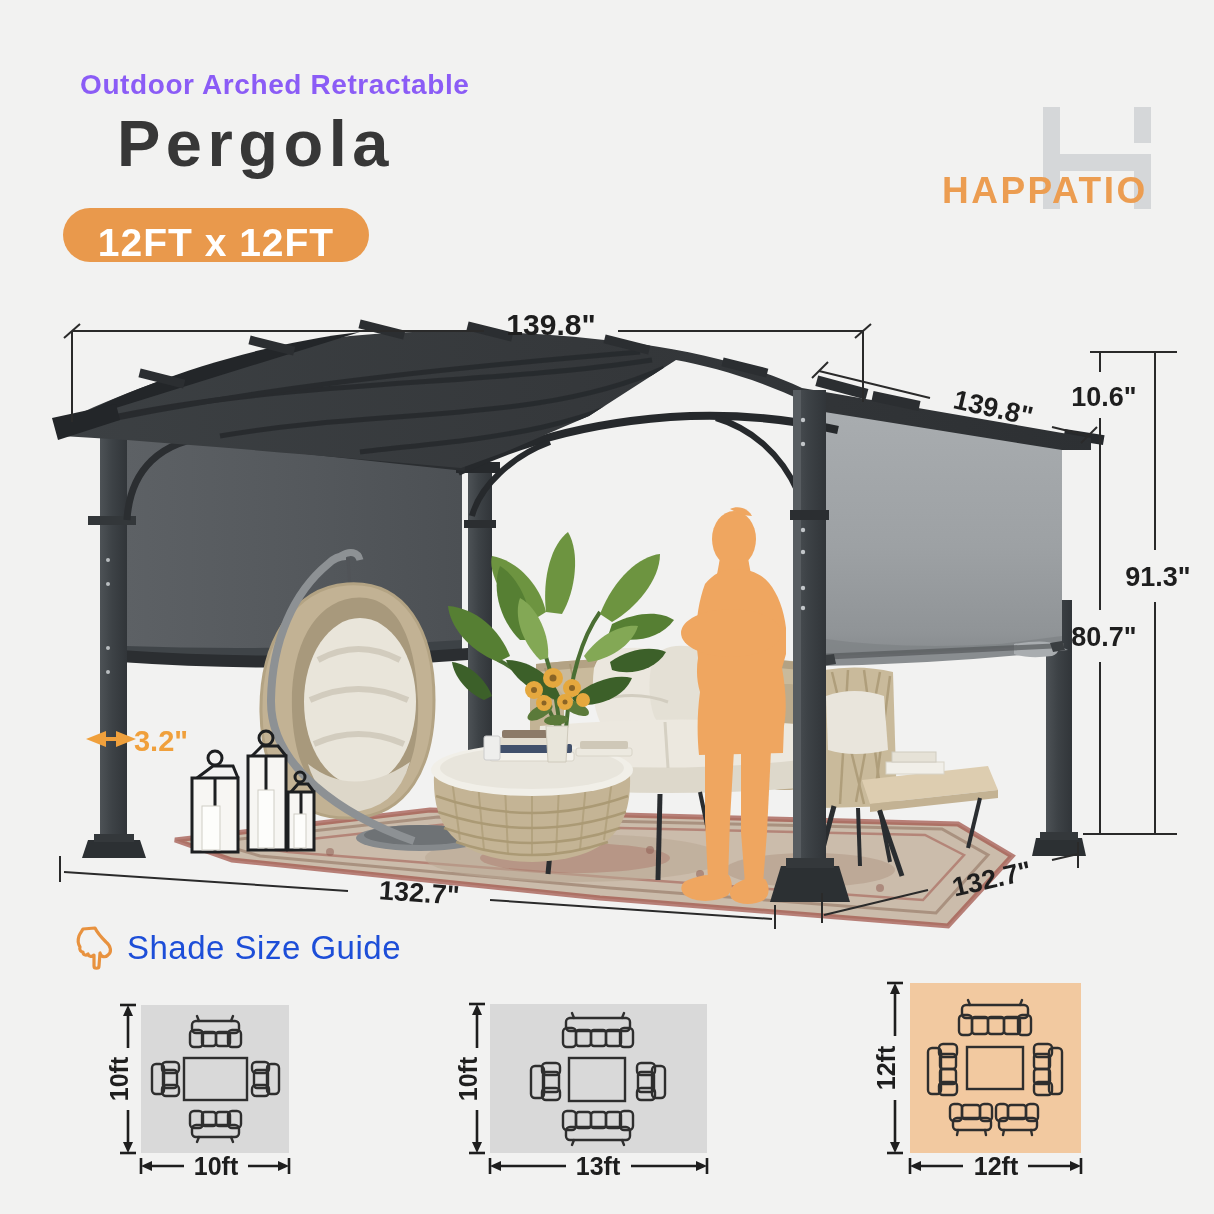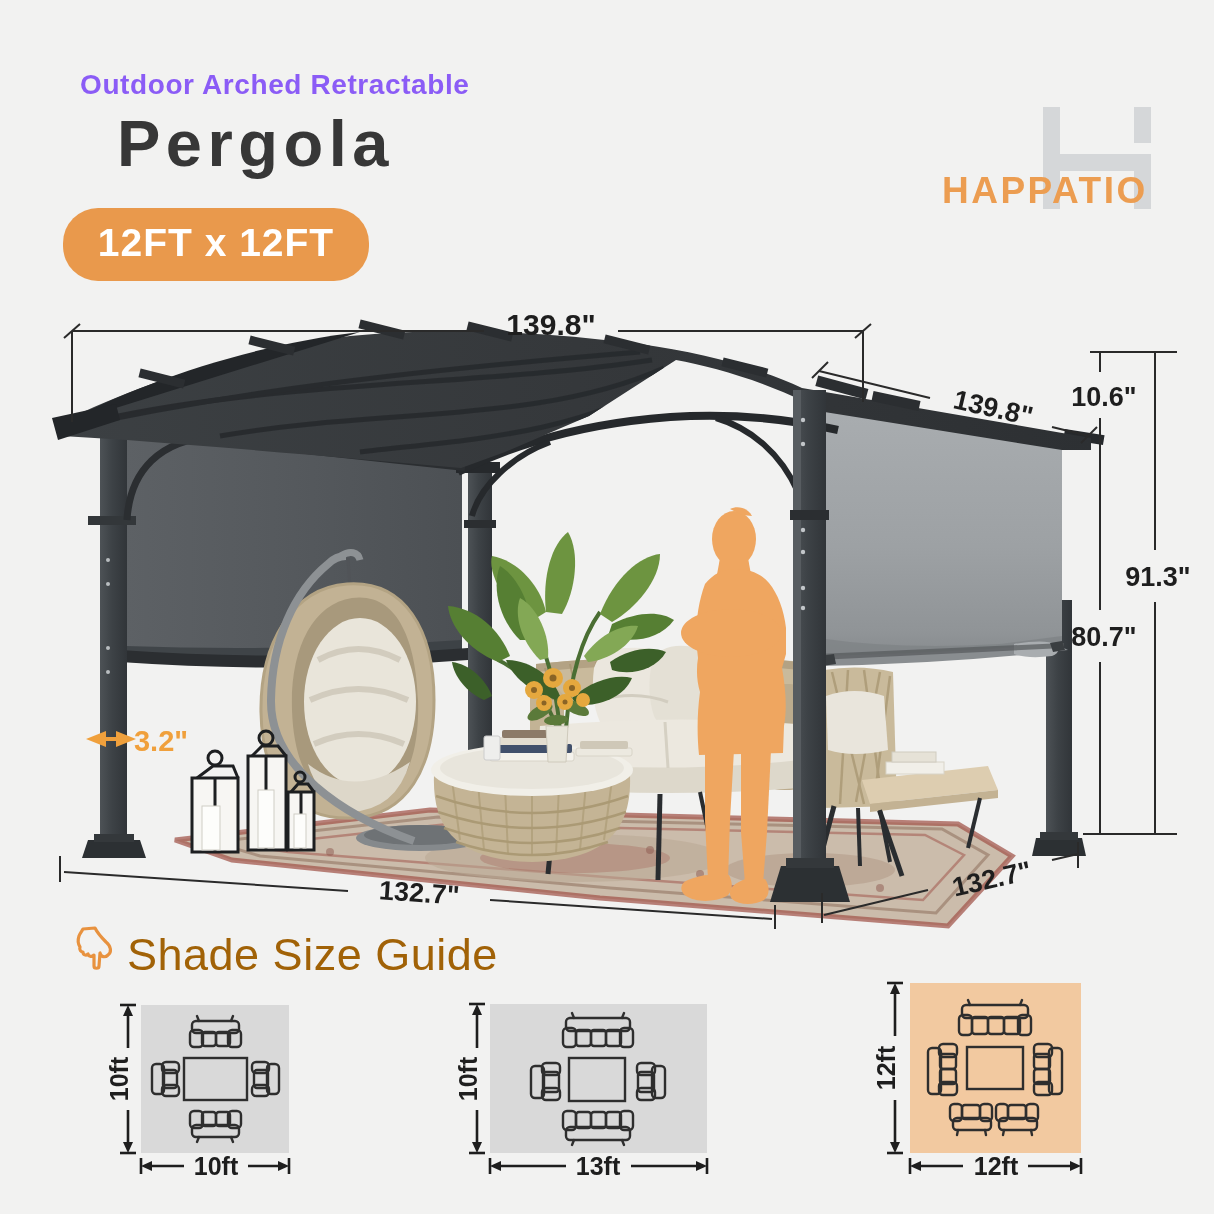--- a/index.html
+++ b/index.html
@@ -7,21 +7,21 @@
        font-family:"Liberation Sans", sans-serif;}
   .abs{position:absolute;}
 </style>
 </head>
 <body>
 
 <div class="abs" style="left:80px;top:69px;font-size:28px;font-weight:700;color:#8b5cf6;letter-spacing:0.6px;">Outdoor Arched Retractable</div>
 
 <div class="abs" style="left:72px;top:106px;font-size:65px;font-weight:700;color:#373737;letter-spacing:5.5px;margin-left:45px;">Pergola</div>
 
-<div class="abs" style="left:63px;top:208px;width:306px;height:73px;background:#e9994c;border-radius:35px;color:#ffffff;font-size:39px;font-weight:700;text-align:center;line-height:69px;letter-spacing:1px;">12FT x 12FT</div>
+<div class="abs" style="left:63px;top:208px;width:306px;height:54px;background:#e9994c;border-radius:35px;color:#ffffff;font-size:39px;font-weight:700;text-align:center;line-height:69px;letter-spacing:1px;">12FT x 12FT</div>
 
 <div class="abs" style="left:1043px;top:107px;width:17px;height:102px;background:#d5d7d9;"></div>
 <div class="abs" style="left:1043px;top:154px;width:108px;height:17px;background:#d5d7d9;"></div>
 <div class="abs" style="left:1134px;top:107px;width:17px;height:36px;background:#d5d7d9;"></div>
 <div class="abs" style="left:1134px;top:171px;width:17px;height:38px;background:#d5d7d9;"></div>
 
 <div class="abs" style="left:906px;top:170px;font-size:37px;font-weight:700;color:#ec9d51;letter-spacing:2.5px;margin-left:36px;">HAPPATIO</div>
 
 <svg class="abs" style="left:0;top:300px;" width="1214" height="660" viewBox="0 300 1214 660">
 <defs>
@@ -426,21 +426,21 @@
     <line x1="1078" y1="842" x2="1078" y2="868"></line>
   </g>
   <text x="992" y="888" font-size="27" text-anchor="middle" transform="rotate(-13 992 880)">132.7"</text>
 </g>
 </svg>
 
 <svg class="abs" style="left:74px;top:924px;" width="40" height="50" viewBox="0 0 40 50">
   <path d="M9,5 L21,4 C24,10 28,14 32,18 C37,22 38,28 34,31 C31,34 27,33 26,29 L25,42 C25,45 20,45 20,42 L20,31 C18,33 15,33 14,30 C12,32 9,31 9,28 C7,28 5,26 6,23 C4,20 4,15 5,12 C6,9 8,7 9,5 Z" fill="none" stroke="#e8923f" stroke-width="3.2" stroke-linecap="round" stroke-linejoin="round"></path>
 </svg>
 
-<div class="abs" style="left:127px;top:929px;font-size:45px;font-weight:500;color:#a16207;letter-spacing:0.5px;">Shade Size Guide</div>
+<div class="abs" style="left:127px;top:929px;font-size:33px;font-weight:500;color:#1d4ed8;letter-spacing:0.5px;">Shade Size Guide</div>
 
 <svg class="abs" style="left:100px;top:975px;" width="210" height="210" viewBox="100 975 210 210">
 
   <rect x="141" y="1005" width="148" height="148" fill="#d9d9d9"></rect>
   <g stroke="#2e2e2e" stroke-width="2.4" fill="none" stroke-linecap="round">
 
     <g>
       <rect x="192" y="1021" width="47" height="12" rx="4"></rect>
       <rect x="190" y="1030" width="13" height="17" rx="4"></rect>
       <rect x="228" y="1030" width="13" height="17" rx="4"></rect>

